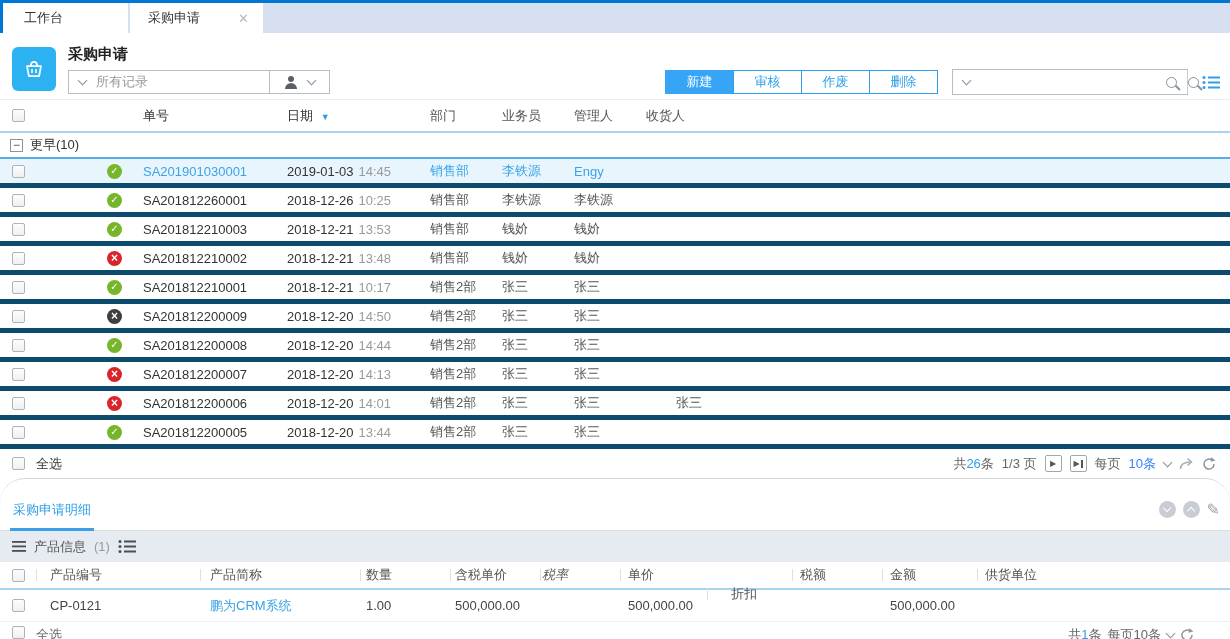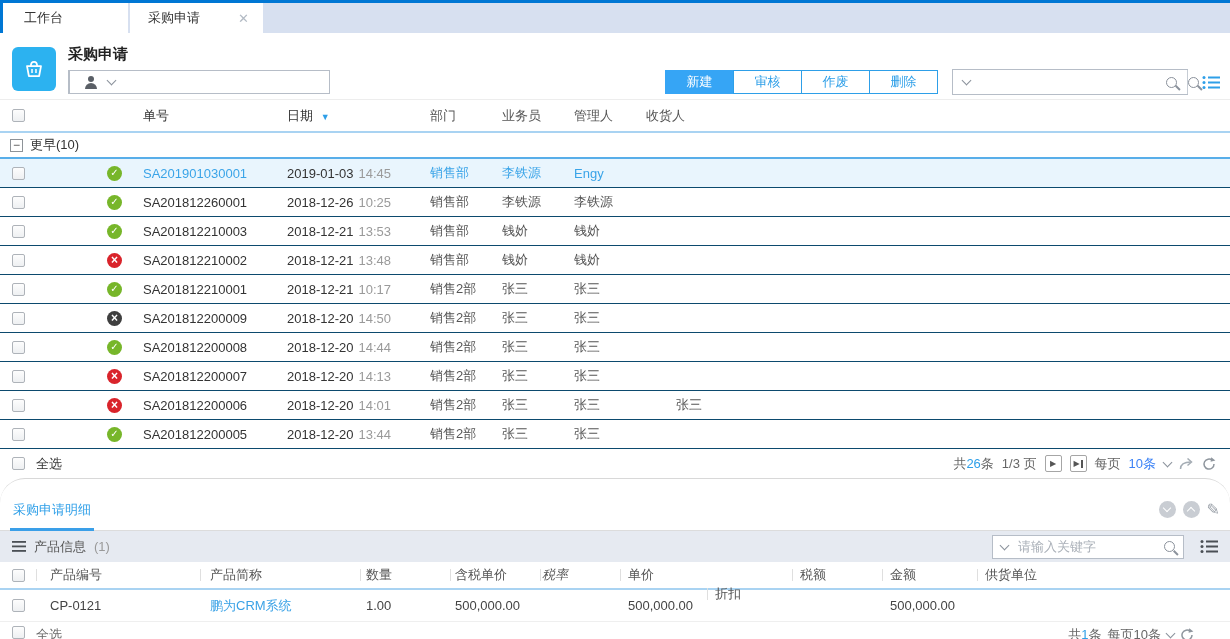--- a/index.html
+++ b/index.html
@@ -43,21 +43,21 @@
   .person { position:relative; width:14px; height:13px; display:inline-block; }
   .person::before { content:""; position:absolute; top:0; left:4px; width:6px; height:6px; border-radius:50%; background:#5a5f66; }
   .person::after { content:""; position:absolute; bottom:0; left:1px; width:12px; height:6px; border-radius:6px 6px 0 0; background:#5a5f66; }
   .cb { width:13px; height:13px; border:1px solid #aeb3b9; border-radius:2px; background:linear-gradient(#fdfdfd,#eef0f2); }
   
   .grid-header { height:33px; display:flex; align-items:center; color:#777; border-bottom:2px solid #a9d3f2; }
   .group-row { height:26px; display:flex; align-items:center; gap:7px; padding-left:10px; border-bottom:2px solid #58aee9; color:#333; }
   .collapse-box { width:13px; height:13px; border:1px solid #8e9398; display:flex; align-items:center; justify-content:center;
                   color:#555; font-size:12px; line-height:1; background:#fff; }
   .collapse-box::before { content:"\2212"; margin-top:-1px; }
-  .row { height:29px; display:flex; align-items:center; border-bottom:1px solid #0c4a6e; background:#fff;justify-content:center; }
+  .row { height:29px; display:flex; align-items:center; border-bottom:5px solid #0c4a6e; background:#fff;justify-content:center; }
   .row.selected { background:#e9f5fd; }
   .row.selected .c-no, .row.selected .c-dept, .row.selected .c-sales, .row.selected .c-mgr { color:#3aa4e8; }
   .col-cb { width:36px; display:flex; justify-content:center; }
   .col-st { width:99px; display:flex; justify-content:flex-end; padding-right:13px; }
   .col-no { width:152px; padding-left:8px; color:#333; }
   .col-date { width:143px; color:#333; }
   .col-date .time { color:#9a9a9a; margin-left:5px; }
   .col-dept { width:72px; color:#555; }
   .col-sales { width:72px; color:#555;font-family:Liberation Serif, serif; }
   .col-mgr { width:72px; color:#555; }
@@ -97,21 +97,21 @@
   .detail-grid-header .dh { position:relative; height:100%; display:flex; align-items:center; }
   .detail-grid-header .dh:not(.d-cb)::before { content:""; position:absolute; left:0; top:7px; bottom:7px; width:1px; background:#dfdfdf; }
   .detail-row { height:32px; display:flex; align-items:center; border-bottom:1px solid #efefef; color:#444; }
   .d-cb { width:36px; display:flex; justify-content:center; }
   .d-code { width:164px; padding-left:14px; }
   .d-name { width:160px; padding-left:10px; }
   .d-qty { width:90px; padding-left:6px; }
   .d-ptax { width:90px; padding-left:5px; }
   .d-trate { width:80px; padding-left:2px;font-style:italic; }
   .d-price { width:87px; padding-left:8px; }
-  .d-disc { width:85px; padding-left:8px;margin-top:37px; }
+  .d-disc { width:85px; padding-left:24px;margin-top:37px; }
   .d-tax { width:90px; padding-left:8px; }
   .d-amount { width:95px; padding-left:8px; }
   .d-supplier { flex:1; padding-left:8px; }
   .link { color:#3aa2e6; }
   .detail-footer { height:17px; display:flex; align-items:flex-start; padding-top:4px; color:#666; }
   .detail-footer .pager { padding-right:36px; gap:6px; }
   svg { display:block; }
 </style>
 </head>
 <body>
@@ -133,20 +133,24 @@
       <svg width="28" height="28" viewBox="0 0 24 24">
         <path d="M6 9.5 L18 9.5 L16.4 18 L7.6 18 Z" fill="none" stroke="#fff" stroke-width="1.5" stroke-linejoin="round"></path>
         <path d="M9.3 9.5 C9.3 4.6, 14.7 4.6, 14.7 9.5" fill="none" stroke="#fff" stroke-width="1.5"></path>
         <line x1="10.3" y1="12" x2="10.3" y2="15.5" stroke="#fff" stroke-width="1.3"></line>
         <line x1="13.7" y1="12" x2="13.7" y2="15.5" stroke="#fff" stroke-width="1.3"></line>
       </svg>
     </div>
     <div class="title-block">
       <div class="page-title">采购申请</div>
       <div class="filter-group">
+        <div class="filter-main">
+          <span class="chev"></span>
+          <span>所有记录</span>
+        </div>
         <div class="filter-user">
           <span class="person"></span>
           <span class="chev"></span>
         </div>
       </div>
     </div>
     <div class="header-right">
       <div class="btn-group">
         <button class="btn primary">新建</button>
         <button class="btn">审核</button>
@@ -379,25 +383,20 @@
     <div class="detail-bar">
       <svg width="14" height="11" viewBox="0 0 14 11">
         <g fill="#4a4f55">
             <rect x="0" y="0" width="14" height="1.8"></rect>
             <rect x="0" y="4.5" width="14" height="1.8"></rect>
             <rect x="0" y="9" width="14" height="1.8"></rect>
           </g>
       </svg>
       <span>产品信息</span>
       <span class="bar-count">(1)</span>
-      <div class="detail-search">
-        <span class="chev"></span>
-        <input type="text" placeholder="请输入关键字" style="">
-        <span class="mag"></span>
-      </div>
       <svg width="18" height="15" viewBox="0 0 18 15">
         <g fill="#4a4f55">
           <circle cx="2" cy="2.5" r="1.5"></circle>
             <rect x="6" y="1.5" width="12" height="2"></rect>
           <circle cx="2" cy="7.5" r="1.5"></circle>
             <rect x="6" y="6.5" width="12" height="2"></rect>
           <circle cx="2" cy="12.5" r="1.5"></circle>
             <rect x="6" y="11.5" width="12" height="2"></rect>
         </g>
       </svg>

